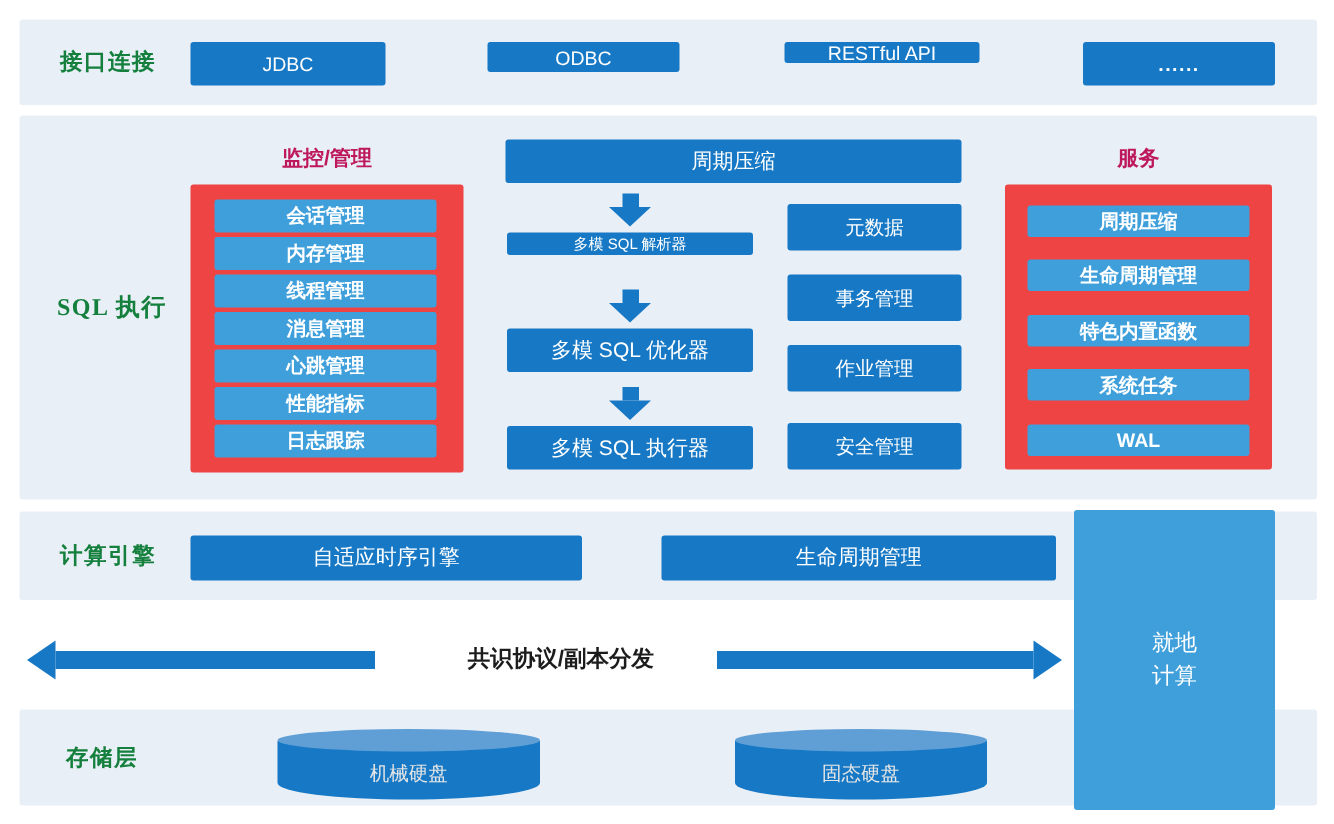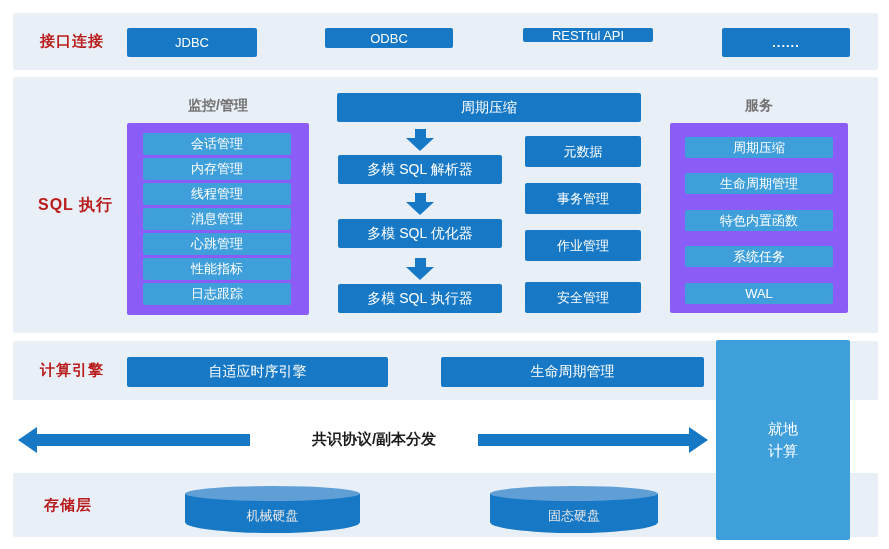--- a/index.html
+++ b/index.html
@@ -1,26 +1,26 @@
 <!DOCTYPE html>
 <html><head>
 <meta charset="utf-8">
 <style>
   html,body{margin:0;padding:0;background:#ffffff;}
   #stage{position:relative;width:889px;height:549px;background:#ffffff;overflow:hidden;
          font-family:"Liberation Sans","DejaVu Sans",sans-serif;}
   .band{position:absolute;left:13px;width:865px;background:#e9eff7;border-radius:2px;}
   .layer-label{position:absolute;top:0;bottom:0;display:flex;align-items:center;
-               color:#b91c1c;font-weight:bold;font-size:15px;letter-spacing:1px;}
+               color:#15803d;font-weight:bold;font-size:15px;letter-spacing:1px;font-family:Liberation Serif, serif;}
   .btn-dark{position:absolute;background:#1779c5;color:#ffffff;display:flex;align-items:center;
             justify-content:center;font-size:13px;border-radius:2px;}
   .btn-mid{position:absolute;background:#3f9fdb;color:#ffffff;display:flex;align-items:center;
            justify-content:center;font-size:13px;border-radius:2px;}
-  .container-light{position:absolute;background:#8b5cf6;border-radius:2px;}
-  .col-header{position:absolute;color:#737373;font-weight:bold;font-size:14px;
+  .container-light{position:absolute;background:#ef4444;border-radius:2px;font-weight:bold;}
+  .col-header{position:absolute;color:#be185d;font-weight:bold;font-size:14px;
               display:flex;align-items:center;justify-content:center;}
   .arrow-down{position:absolute;width:28px;}
   .arrow-down .stem{width:11px;height:9px;background:#1779c5;margin:0 auto;}
   .arrow-down .head{width:0;height:0;margin:0 auto;
       border-left:14px solid transparent;border-right:14px solid transparent;
       border-top:13px solid #1779c5;}
   .h-arrow{position:absolute;display:flex;align-items:center;height:26px;}
   .h-arrow .shaft{flex:1;height:12px;background:#1779c5;}
   .head-left{width:0;height:0;border-top:13px solid transparent;border-bottom:13px solid transparent;
              border-right:19px solid #1779c5;}
@@ -63,21 +63,21 @@
       <div class="btn-mid" style="left:16px;top:135px;width:148px;height:22px;">性能指标</div>
       <div class="btn-mid" style="left:16px;top:160px;width:148px;height:22px;">日志跟踪</div>
     </div>
 
     <div class="btn-dark" style="left:324px;top:16px;width:304px;height:29px;font-size:14px;">周期压缩</div>
 
     <div class="arrow-down" style="left:393px;top:52px;">
       <div class="stem"></div>
         <div class="head"></div>
     </div>
-    <div class="btn-dark" style="left:325px;top:78px;width:164px;height:29px;font-size:14px;">多模 SQL 解析器</div>
+    <div class="btn-dark" style="left:325px;top:78px;width:164px;height:15px;font-size:10px;">多模 SQL 解析器</div>
 
     <div class="arrow-down" style="left:393px;top:116px;">
       <div class="stem"></div>
         <div class="head"></div>
     </div>
     <div class="btn-dark" style="left:325px;top:142px;width:164px;height:29px;font-size:14px;">多模 SQL 优化器</div>
 
     <div class="arrow-down" style="left:393px;top:181px;">
       <div class="stem"></div>
         <div class="head"></div>

